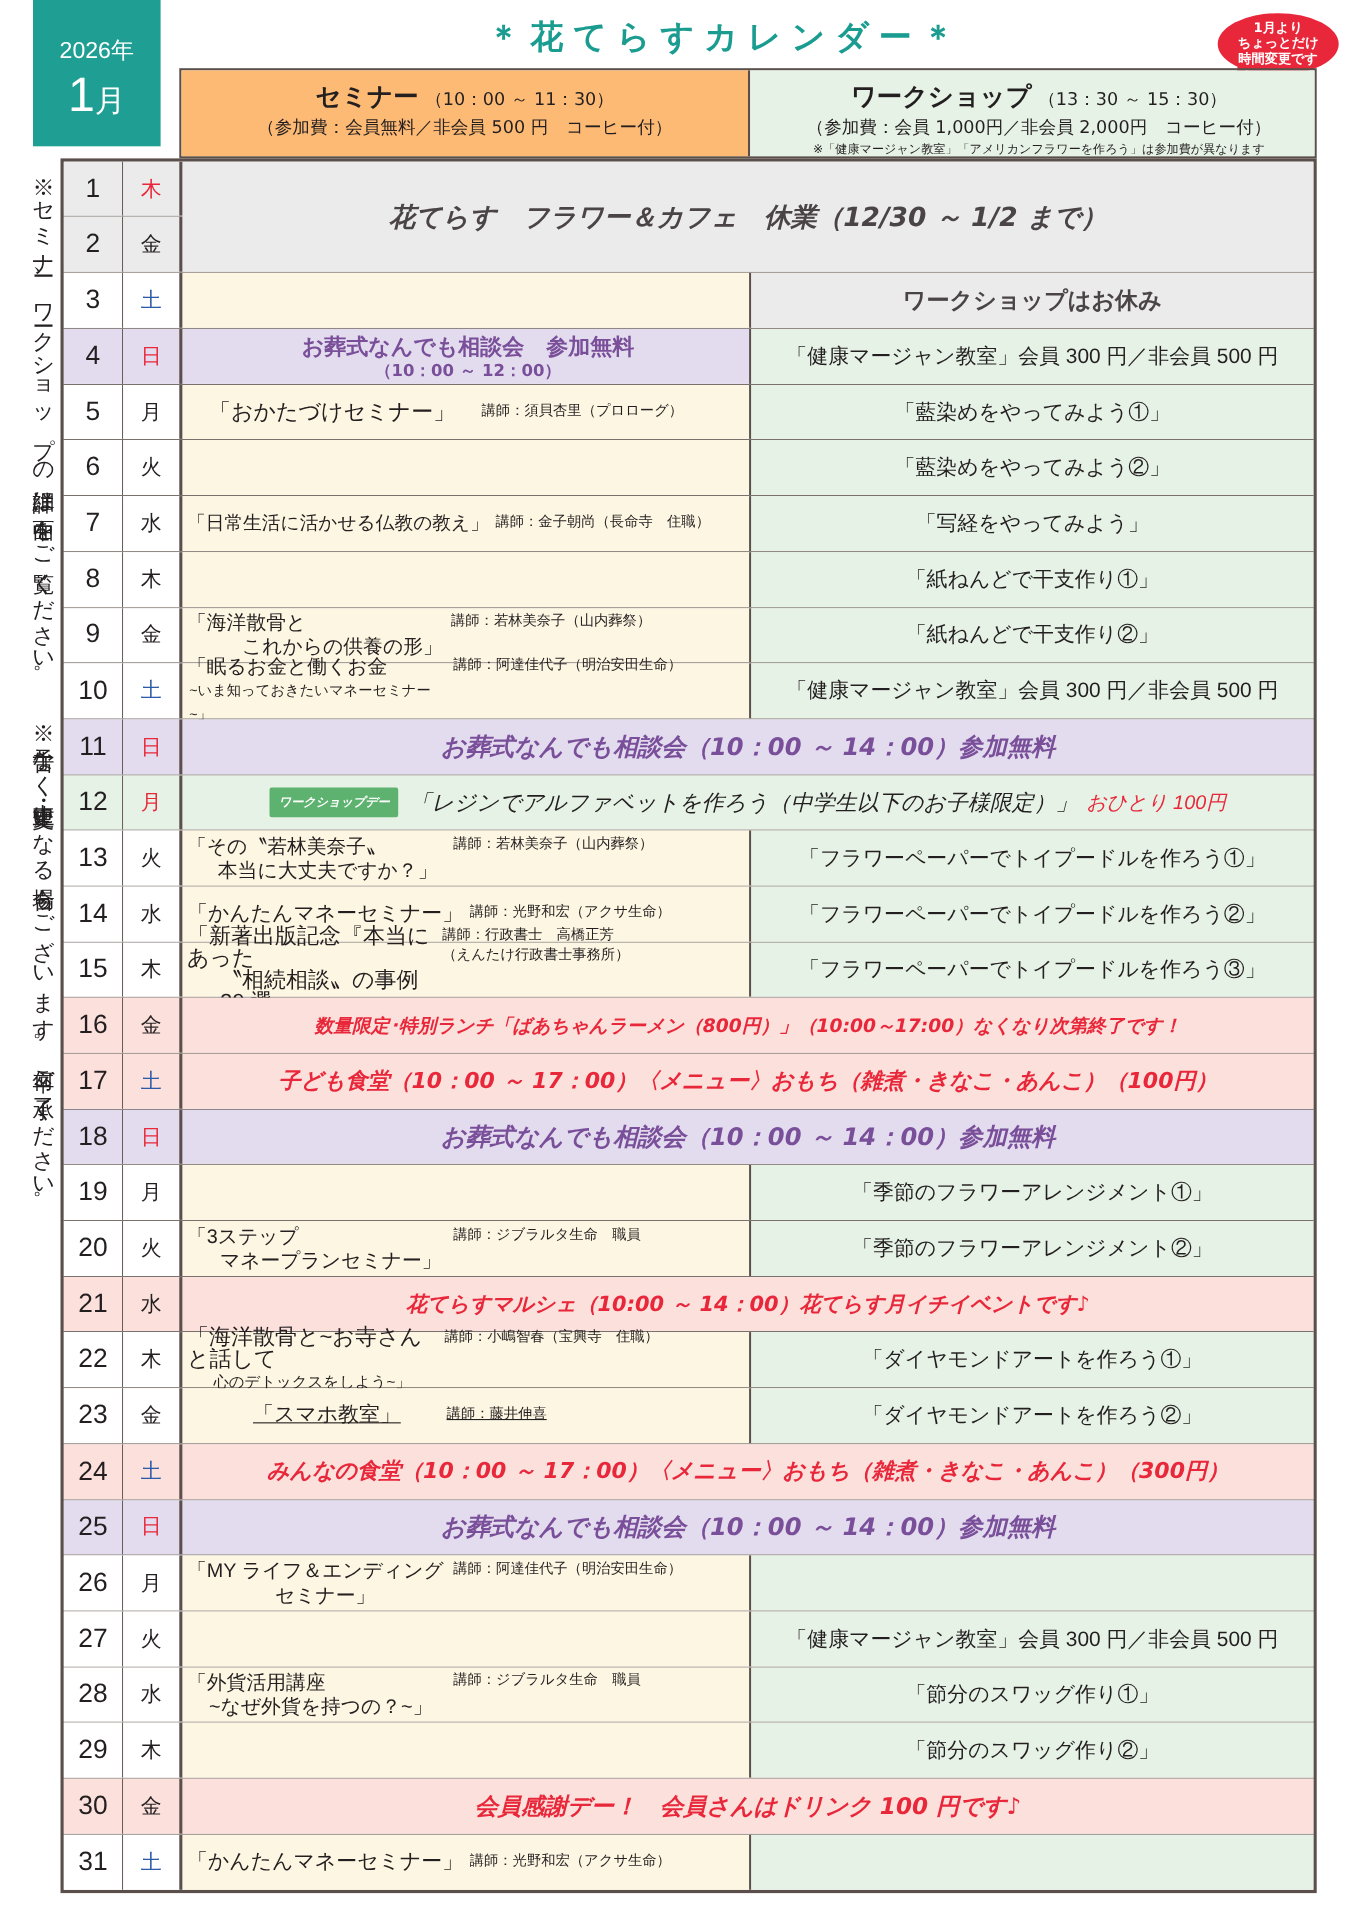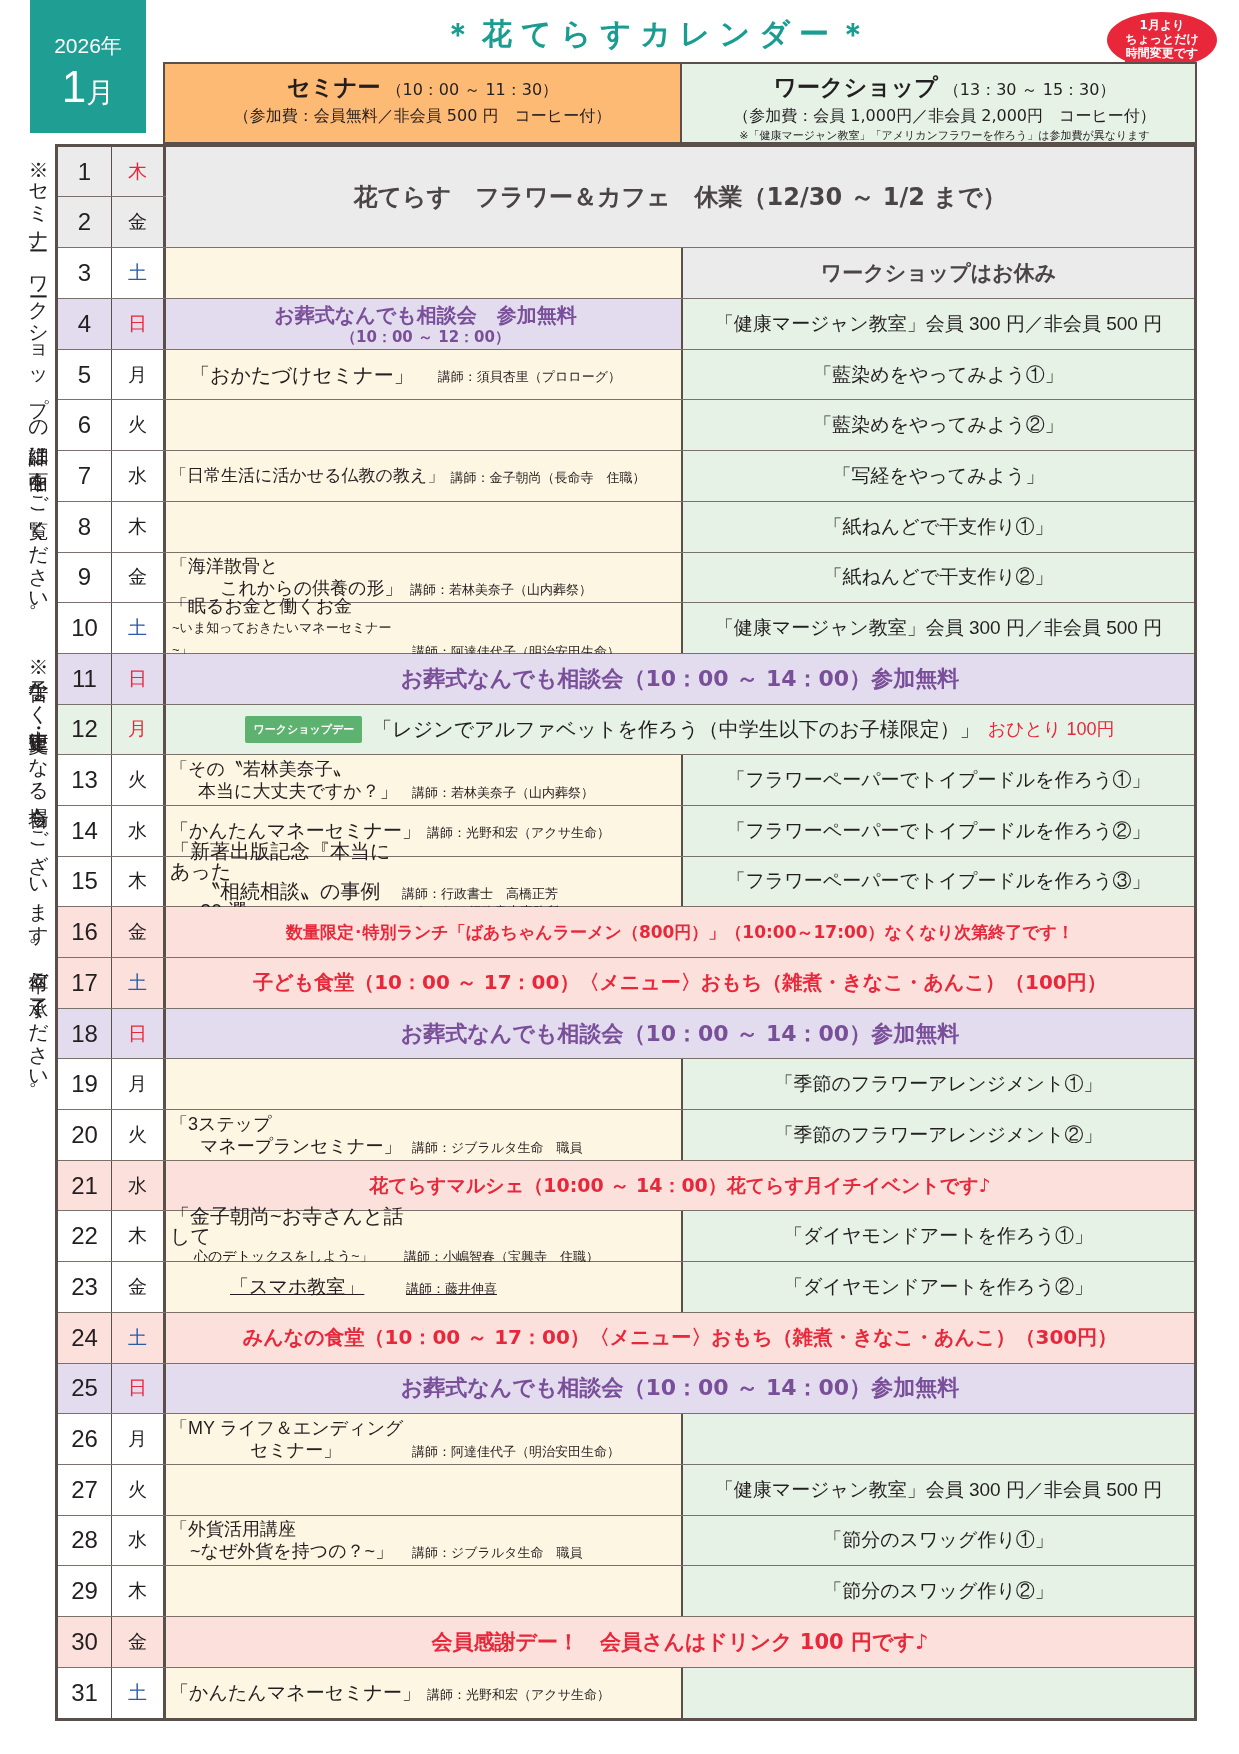--- a/index.html
+++ b/index.html
@@ -69,36 +69,36 @@
   .cell-sem {
     width: 517px; background: #fdf6e2; border-right: 2px solid #5a4f4a;
     display: flex; align-items: center; padding-left: 4px; font-size: 18px;
   }
   .cell-ws {
     flex: 1; background: #e6f2e6; display: flex; align-items: center; justify-content: center;
     font-size: 19px; font-family: "Liberation Sans", sans-serif;
   }
   .cell-full {
     flex: 1; display: flex; align-items: center; justify-content: center; flex-direction: column;
-    font-weight: bold; text-align: center;
+    font-weight: bold; text-align: center; font-style: italic;
   }
   .bg-grey .cell-day, .bg-grey .cell-wd { background: #ebebeb; }
   .bg-purple .cell-day, .bg-purple .cell-wd { background: #e3dcee; }
   .bg-pink .cell-day, .bg-pink .cell-wd { background: #fce0dc; }
   .bg-green .cell-day, .bg-green .cell-wd { background: #e6f2e6; }
   .full-grey { background: #ebebeb; color: #4a4446; font-size: 24px; }
   .full-purple { background: #e3dcee; color: #7a4f9a; font-size: 22px; }
   .full-pink { background: #fce0dc; color: #e8283a; font-size: 19px; }
   .full-pink.big { font-size: 23px; }
   .full-green { background: #e6f2e6; color: #231f20; font-size: 19px; font-weight: normal; flex-direction: row; }
 
   .sem-title { font-size: 18px; line-height: 22px; font-family: "Liberation Sans", sans-serif; }
   .sem-title.small { font-size: 20px; line-height: 20px; }
   .sem-lect { font-size: 13px; margin-left: 6px; white-space: nowrap; font-family: "Liberation Sans", sans-serif; }
-  .sem-block { display: flex; align-items: flex-end; width: 100%; }
+  .sem-block { display: flex; align-items: flex-start; width: 100%; }
 
   .ws-closed { font-weight: bold; color: #4a4446; font-size: 21px; background: #ebebeb; }
   .purple-sub { font-size: 15px; line-height: 18px; }
   .purple-main { line-height: 26px; }
   .ws-tag {
     background: #5cb26e; color: #fff; font-size: 11px; font-weight: bold;
     padding: 6px 8px; border-radius: 2px; margin-right: 10px;
   }
   .red-text { color: #e8283a; margin-left: 8px; }
 </style>
@@ -339,21 +339,21 @@
     <div class="cell-wd">水</div>
     <div class="cell-full full-pink">花てらすマルシェ（10:00 ～ 14：00）花てらす月イチイベントです♪</div>
   </div>
 
   <div class="row">
     <div class="cell-day">22</div>
     <div class="cell-wd">木</div>
     <div class="cell-sem">
       <div class="sem-block">
         <div style="width:234px;">
-          <div class="sem-title small">「金子朝尚~お寺さんと話して</div>
+          <div class="sem-title small">「海洋散骨と~お寺さんと話して</div>
           <div class="sem-title small" style="padding-left:24px; font-size:14px;">心のデトックスをしよう~」</div>
         </div>
         <span class="sem-lect" style="margin-left:0;">講師：小嶋智春（宝興寺　住職）</span>
       </div>
     </div>
     <div class="cell-ws">「ダイヤモンドアートを作ろう①」</div>
   </div>
 
   <div class="row">
     <div class="cell-day">23</div>

